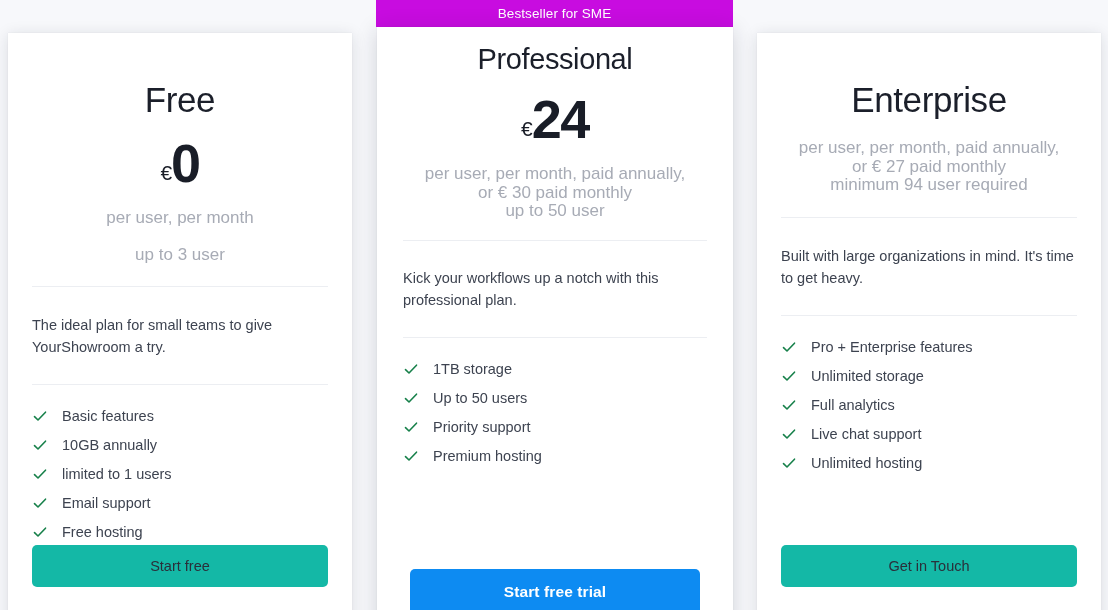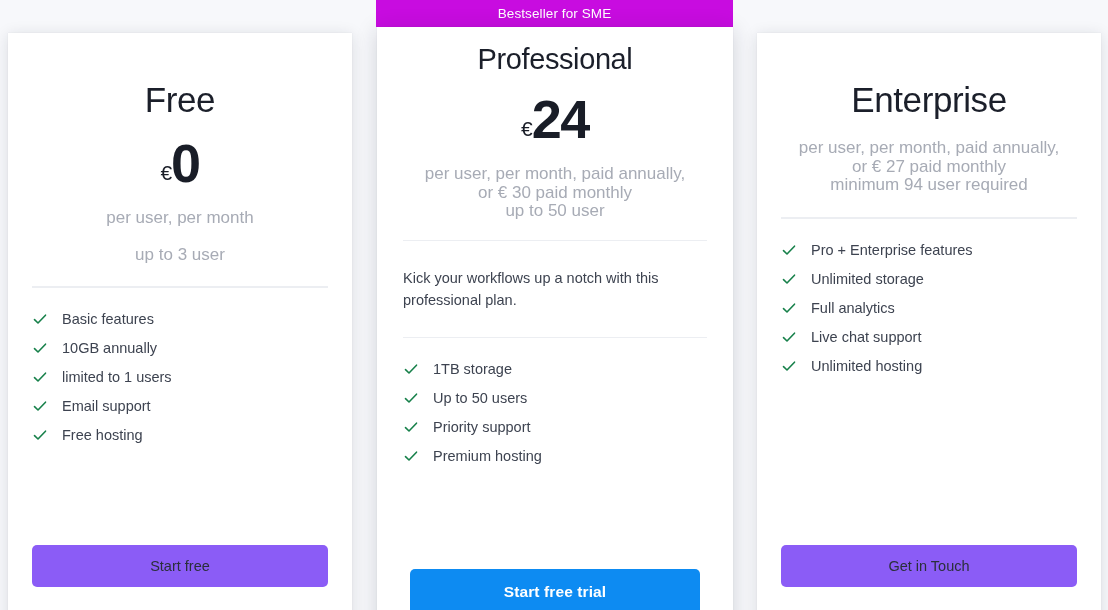--- a/index.html
+++ b/index.html
@@ -155,21 +155,21 @@
     border: 0;
     border-radius: 5px;
     font-size: 14.5px;
     font-family: "Liberation Sans", sans-serif;
     cursor: pointer;
     display: flex;
     align-items: center;
     justify-content: center;
   }
   .cta-muted {
-    background: #8b5cf6;
+    background: #14b8a6;
     color: #2a2f3a;
   }
   .cta-primary {
     left: 33px;
     right: 33px;
     bottom: 22px;
     height: 46px;
     background: #0d8bf2;
     color: #ffffff;
     font-weight: 700;
@@ -190,20 +190,21 @@
         <span class="currency">€</span><span class="amount">0</span>
       </div>
 
       <div class="price-note">
         <div>per user, per month</div>
         <span class="spacer"></span>
         <div>up to 3 user</div>
       </div>
 
       <div class="divider divider-top"></div>
+      <div class="blurb">The ideal plan for small teams to give YourShowroom a try.</div>
       <div class="divider"></div>
 
       <ul class="features">
         <li class="feature">
           <span class="check-icon">
               <svg width="16" height="16" viewBox="0 0 16 16" fill="none">
                 <path d="M2.5 8.6L6 12L13.5 4.2" stroke="currentColor" stroke-width="1.6" stroke-linecap="round" stroke-linejoin="round"></path>
               </svg>
             </span>
           <span>Basic features</span>
@@ -308,20 +309,21 @@
       <div class="plan-name">Enterprise</div>
 
 
       <div class="price-note">
         <div>per user, per month, paid annually,</div>
         <div>or € 27 paid monthly</div>
         <div>minimum 94 user required</div>
       </div>
 
       <div class="divider divider-top"></div>
+      <div class="blurb">Built with large organizations in mind. It's time to get heavy.</div>
       <div class="divider"></div>
 
       <ul class="features">
         <li class="feature">
           <span class="check-icon">
               <svg width="16" height="16" viewBox="0 0 16 16" fill="none">
                 <path d="M2.5 8.6L6 12L13.5 4.2" stroke="currentColor" stroke-width="1.6" stroke-linecap="round" stroke-linejoin="round"></path>
               </svg>
             </span>
           <span>Pro + Enterprise features</span>

